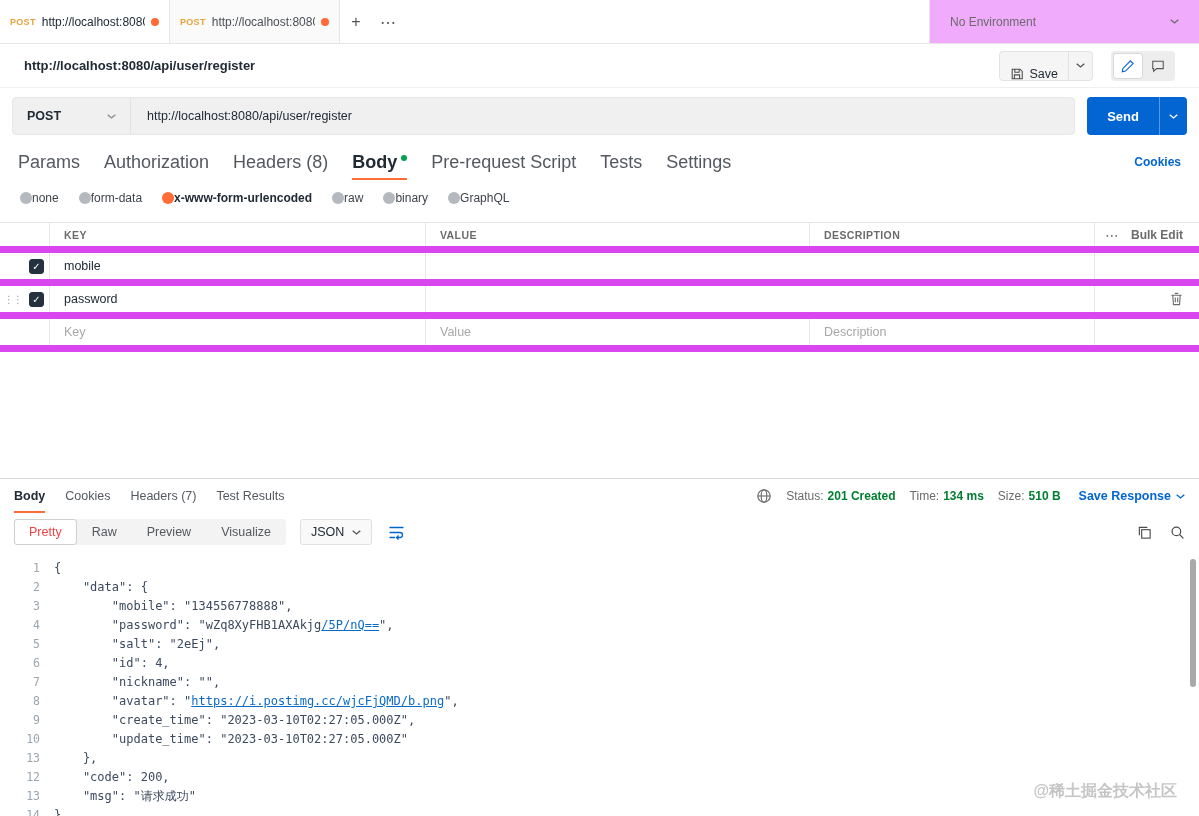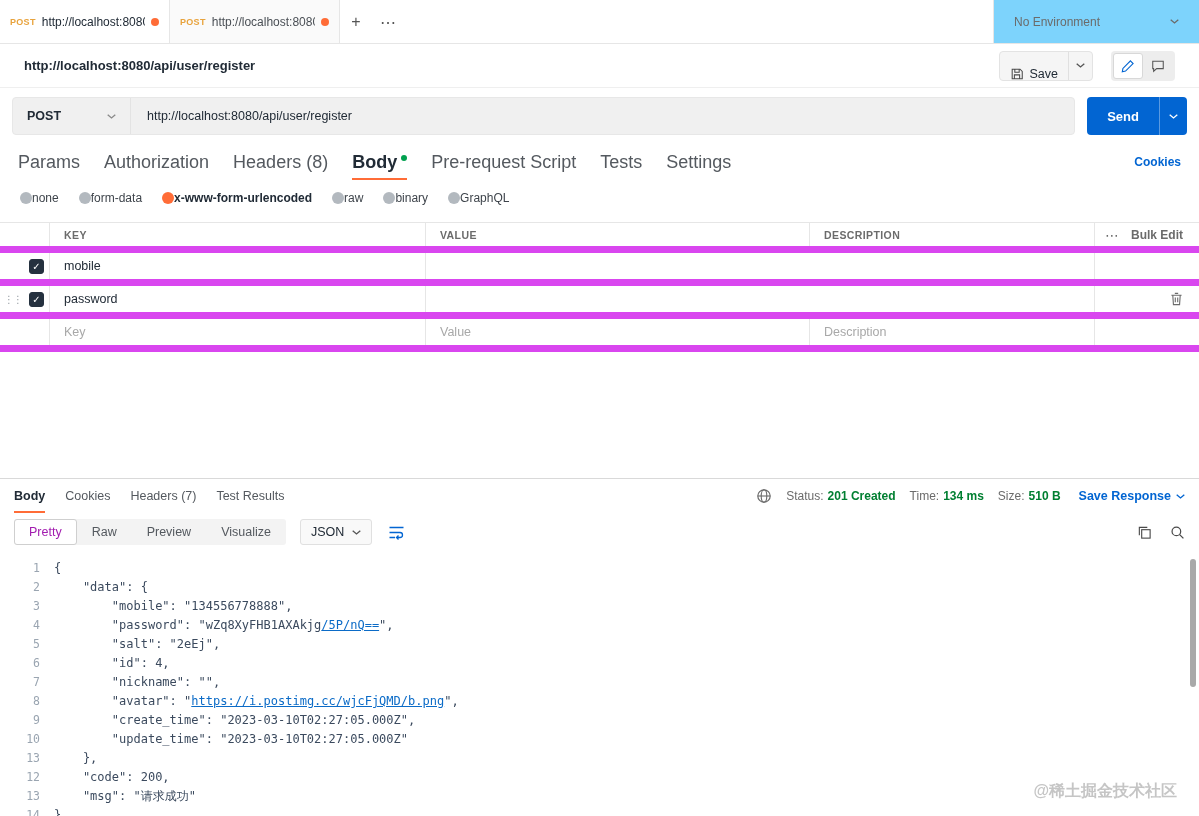--- a/index.html
+++ b/index.html
@@ -13,22 +13,22 @@
   .tab-strip { display:flex; align-items:stretch; flex:1; min-width:0; }
   .wtab { width:170px; display:flex; align-items:center; gap:6px; padding:0 10px;
     border-right:1px solid #E6E6E6; cursor:pointer; min-width:0; background:#fff; }
   .wtab.dim { background:#FAFAFA; }
   .wtab .m { font-size:9px; font-weight:700; color:#E8A33D; letter-spacing:.3px; flex:none; }
   .wtab .t { font-size:12px; color:#212B36; white-space:nowrap; overflow:hidden; flex:1; min-width:0; }
   .wtab.dim .t { color:#4A4F55; }
   .odot { width:8px; height:8px; border-radius:50%; background:#FF6C37; flex:none; }
   .tab-btn { width:26px; height:26px; margin:9px 3px; border:none; background:transparent; color:#555;
     font-size:16px; border-radius:4px; cursor:pointer; display:flex; align-items:center; justify-content:center; }
-  .env { width:206px; flex:none; border-left:1px solid #E6E6E6; display:flex; align-items:center;
-    justify-content:space-between; padding:0 20px; color:#6B6B6B; font-size:12px; background:#7dd3fc; cursor:pointer; }
+  .env { width:270px; flex:none; border-left:1px solid #E6E6E6; display:flex; align-items:center;
+    justify-content:space-between; padding:0 20px; color:#6B6B6B; font-size:12px; background:#f0abfc; cursor:pointer; }
 
   
   .title-row { height:44px; flex:none; display:flex; align-items:center; padding:0 24px; border-bottom:1px solid #EFEFEF; }
   .req-title { font-size:13px; font-weight:600; flex:1; }
   .save-group { display:flex; align-items:center; background:#F5F5F5; border:1px solid #E3E3E3; border-radius:4px; height:30px; }
   .save-main { display:flex; align-items:center; gap:6px; padding:0 10px; font-size:12.5px; cursor:pointer; height:100%;margin-top:17px; }
   .save-caret { width:24px; height:100%; display:flex; align-items:center; justify-content:center; border-left:1px solid #E0E0E0; cursor:pointer; color:#555; }
   .icon-pair { display:flex; align-items:center; background:#EDEDED; border-radius:4px; height:30px; padding:2px; margin-left:18px; }
   .ip-btn { width:30px; height:26px; display:flex; align-items:center; justify-content:center; border-radius:3px; cursor:pointer; border:1px solid transparent; }
   .ip-btn.active { background:#FFF; border-color:#D8D8D8; }
@@ -92,21 +92,21 @@
   .resp-tab.active { color:#212B36; font-weight:700; box-shadow:inset 0 -2px 0 #FF6C37; }
   .resp-meta { margin-left:auto; display:flex; align-items:center; font-size:12px; }
   .meta-label { color:#6B6B6B; margin-left:14px; }
   .meta-value { color:#007F31; font-weight:600; margin-left:4px; }
   .globe-wrap { display:flex; align-items:center; cursor:pointer; }
   .save-resp { color:#0265D2; font-weight:700; font-size:12.5px; display:flex; align-items:center; gap:5px; cursor:pointer; margin-left:18px; }
 
   .resp-toolbar { height:38px; flex:none; display:flex; align-items:center; padding:0 14px; gap:14px; }
   .seg { display:flex; align-items:center; background:#F3F3F3; border-radius:3px; }
   .seg-btn { padding:5px 14px; font-size:12.5px; color:#54595F; cursor:pointer; border-radius:3px; border:1px solid transparent; }
-  .seg-btn.active { background:#FFF; border-color:#CFCFCF; color:#a21caf; }
+  .seg-btn.active { background:#FFF; border-color:#CFCFCF; color:#ef4444; }
   .fmt-sel { display:flex; align-items:center; gap:8px; padding:5px 10px; font-size:12.5px; color:#212B36;
     cursor:pointer; border-radius:3px; border:1px solid #E0E0E0; background:#F9F9F9; }
   .wrap-btn { cursor:pointer; display:flex; margin-left:2px; }
   .toolbar-right { margin-left:auto; display:flex; align-items:center; gap:18px; }
   .tb-icon { cursor:pointer; display:flex; }
 
   
   .code-area { flex:1; overflow:hidden; position:relative; padding-top:8px; }
   .code-row { display:flex; line-height:19px; }
   .ln { width:54px; flex:none; text-align:right; padding-right:14px; color:#9AA5B1;

